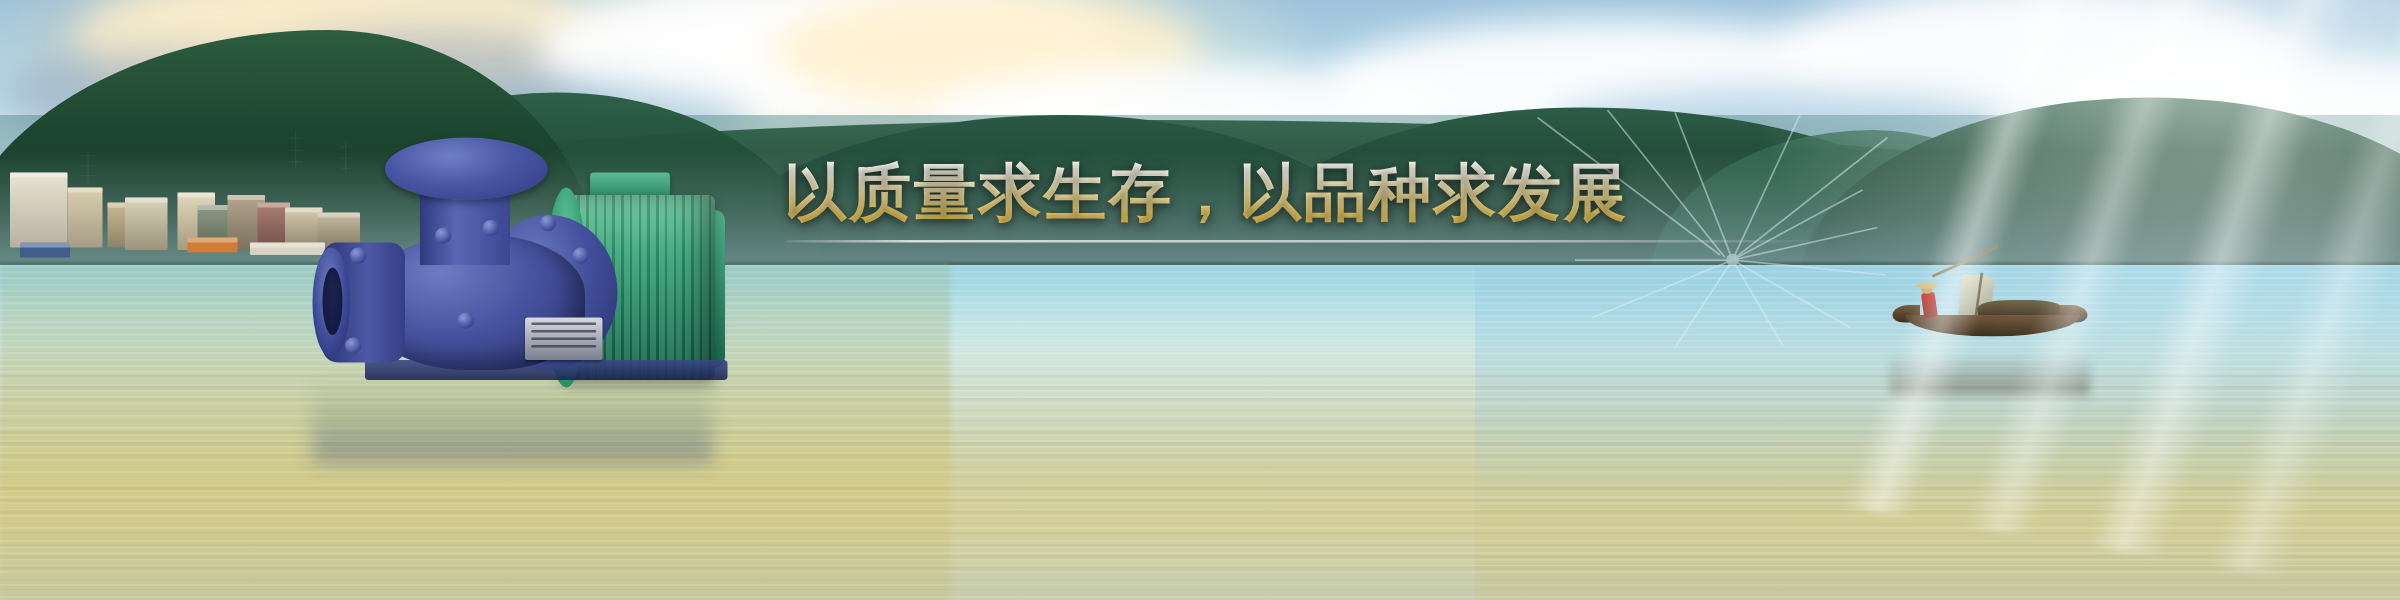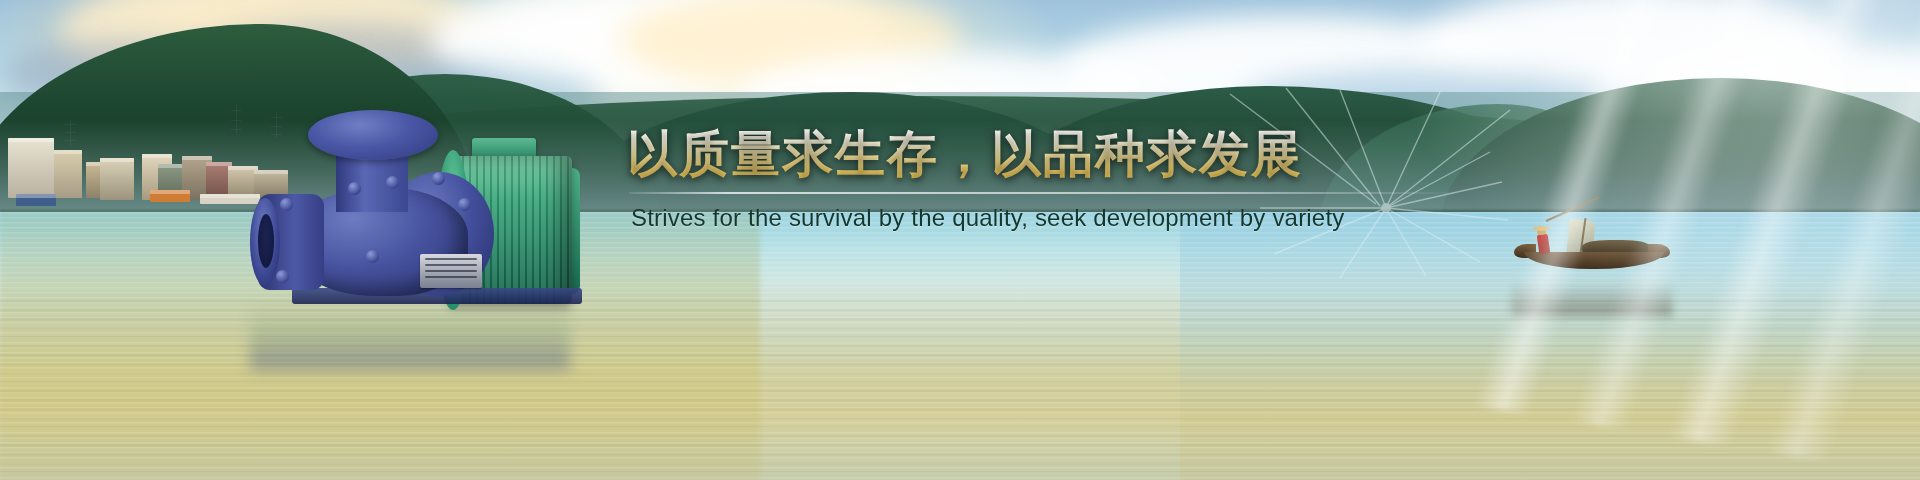--- a/index.html
+++ b/index.html
@@ -457,16 +457,15 @@
         <i></i>
       </div>
   </div>
 
   <div class="glow-tr"></div>
   <div class="rays"></div>
 
   <div class="textblock">
     <h1 class="headline">以质量求生存，以品种求发展</h1>
     <div class="divider"></div>
-    <p class="subline">Strives for the survival by the quality, seek development by variety</p>
   </div>
 
 </div>
 
 </body></html>

